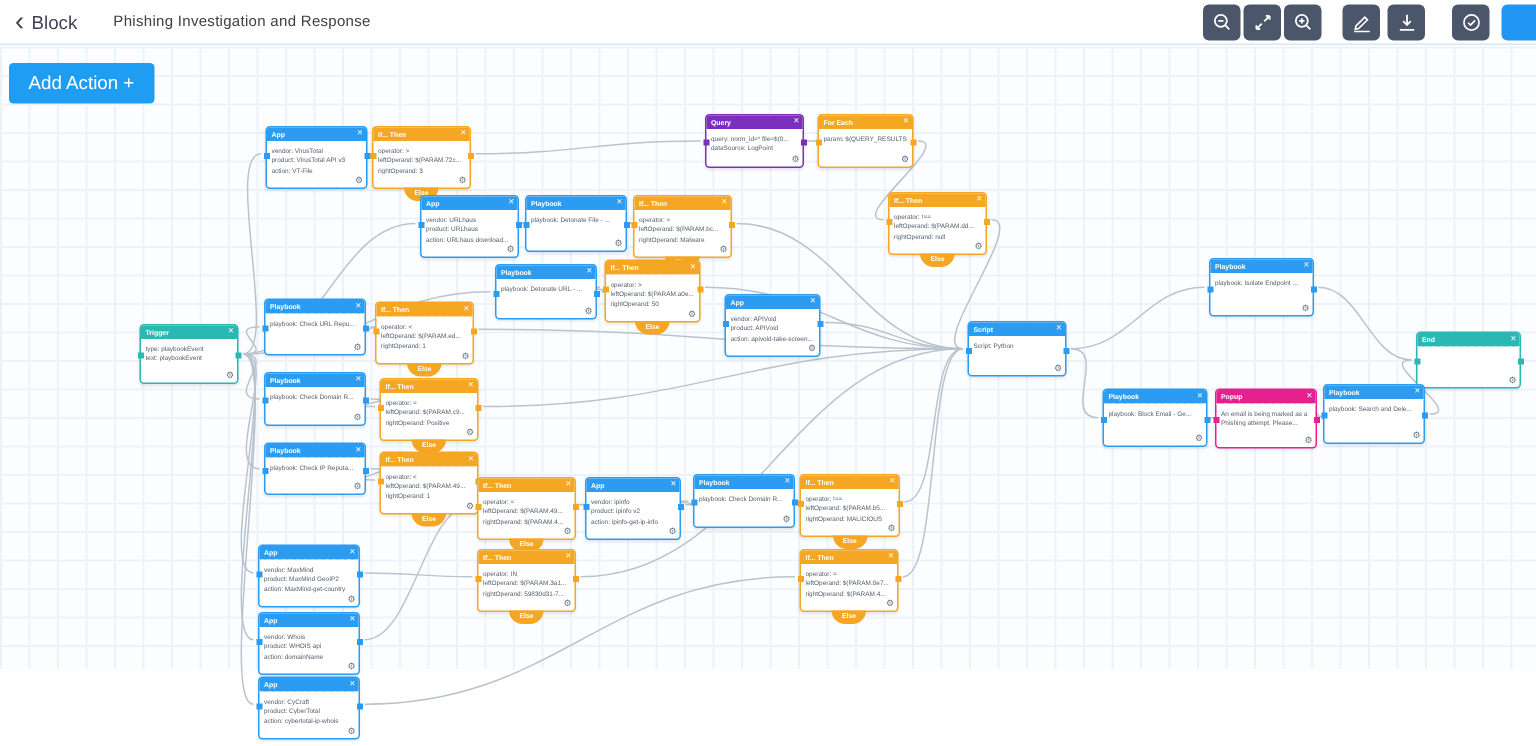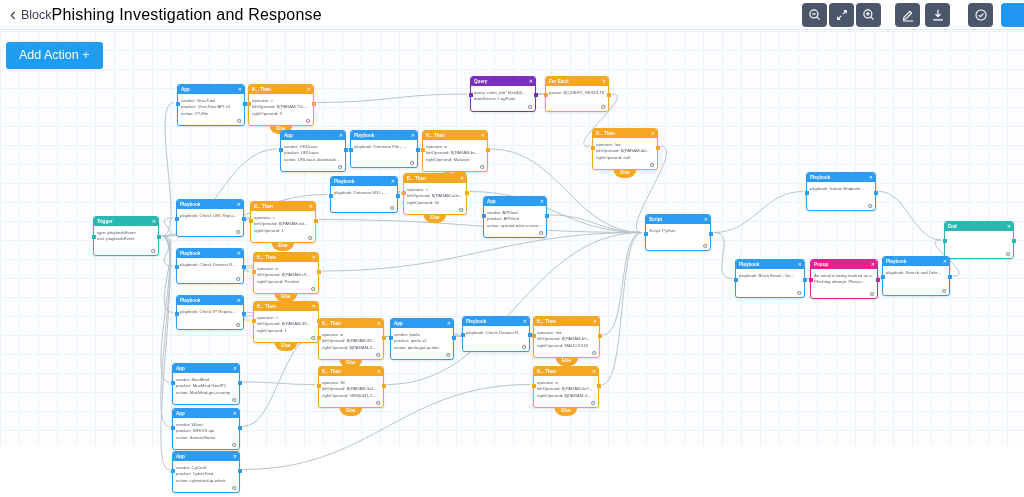--- a/index.html
+++ b/index.html
@@ -7,21 +7,21 @@
     font-family:"Liberation Sans", sans-serif; background:#fff; }
 
   
   .topbar { position:absolute; left:0; top:0; width:1024px; height:30px;
     background:#fff; border-bottom:1px solid #d9e6f4; z-index:10;
     display:flex; align-items:center; }
   .back { display:flex; align-items:center; gap:5px; margin-left:10px;
     color:#3f4254; cursor:pointer; }
   .back .chev { font-size:18px; line-height:14px; font-weight:400; margin-top:-2px;}
   .back .lbl { font-size:12.5px; }
-  .title { font-size:16px; color:#000000; font-weight:500; letter-spacing:.2px; }
+  .title { margin-left:24px; font-size:10px; color:#404040; font-weight:500; letter-spacing:.2px; }
   .tools { position:absolute; right:0; top:3px; display:flex; align-items:center; }
   .tb { width:25px; height:24px; background:#4c566b; border-radius:4px;
     display:flex; align-items:center; justify-content:center; cursor:pointer; }
   .tb svg { width:16px; height:16px; }
   .grp { display:flex; gap:2px; }
   .gap14 { width:14px; } .gap6 { width:5px; } .gap18 { width:18px; } .gap8 { width:8px; }
   .tb.blue { background:#2196f3; width:23px; border-radius:4px 0 0 4px; }
 
   
   .canvas { position:absolute; left:0; top:31px; width:1024px; height:415px;

